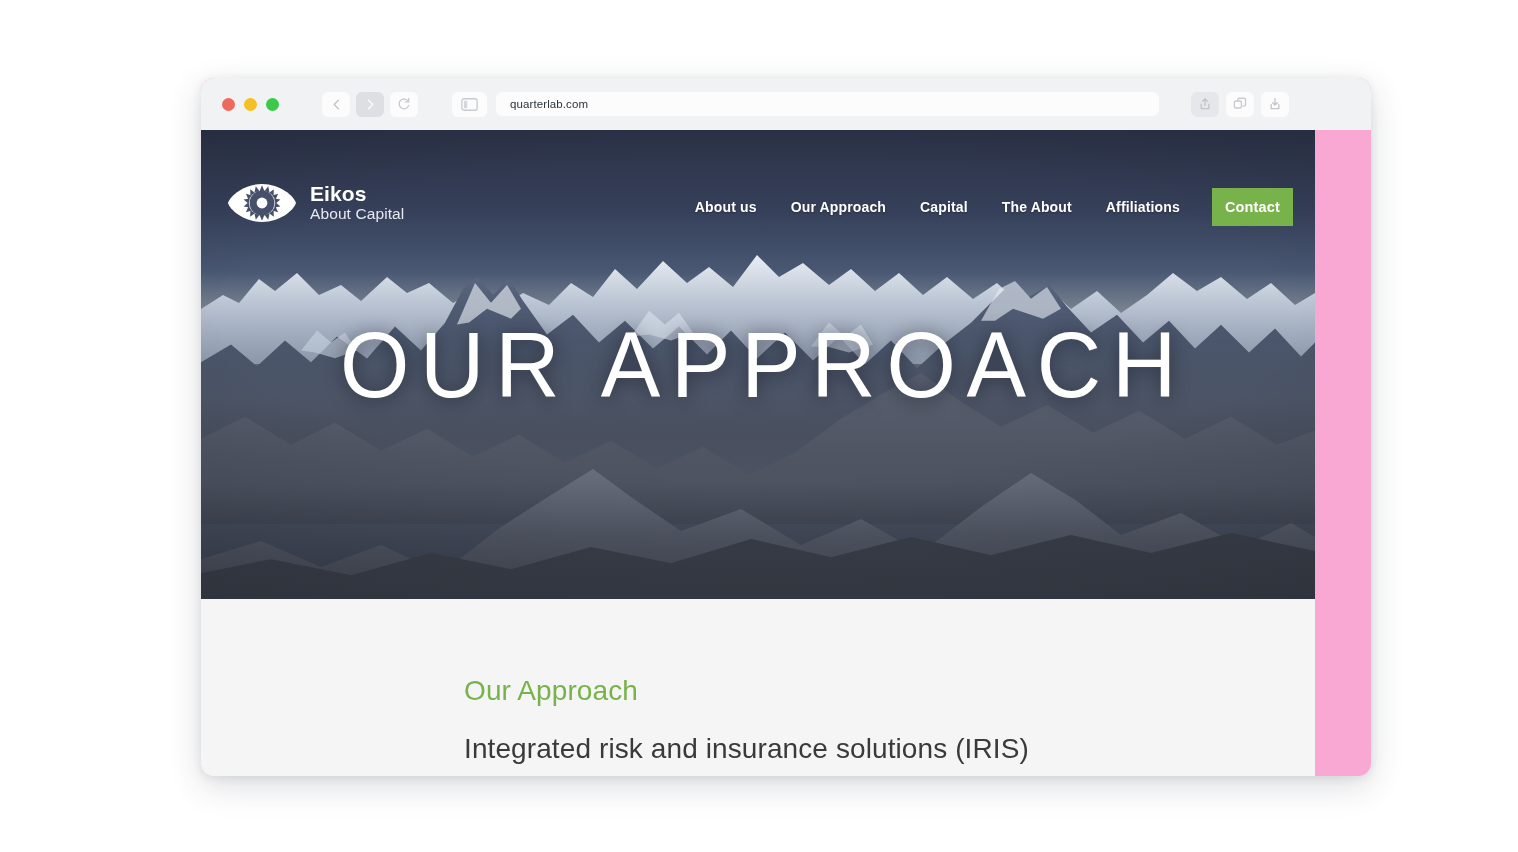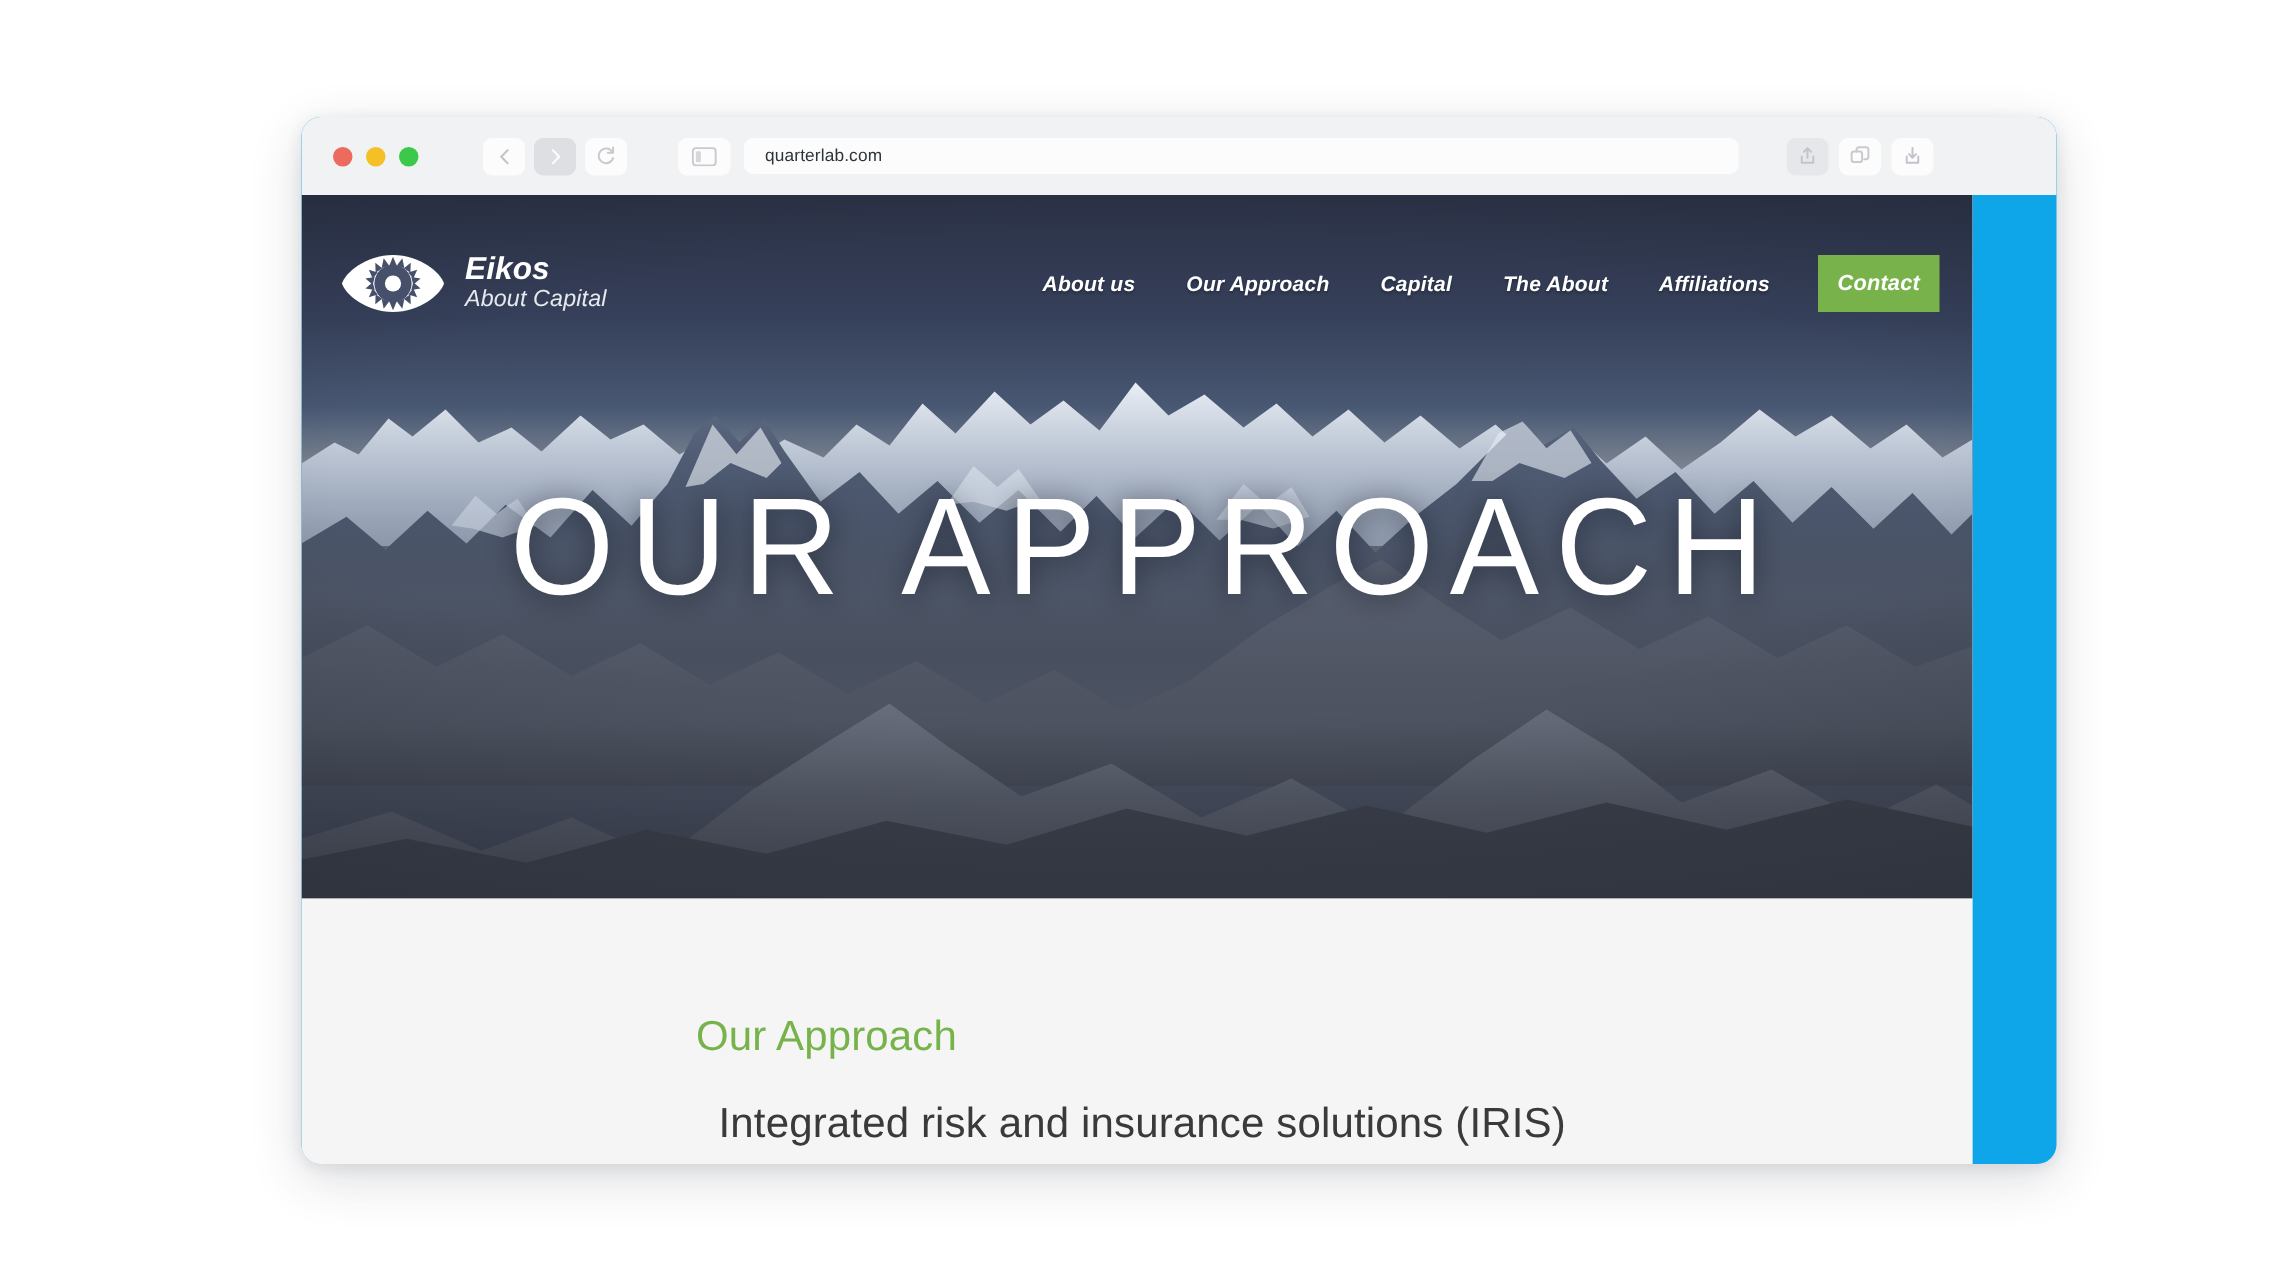--- a/index.html
+++ b/index.html
@@ -8,21 +8,21 @@
     background:#ffffff;
     font-family:"Liberation Sans", sans-serif;
     overflow:hidden;
   }
 
   
   #browser-window{
     position:absolute;
     left:201px; top:78px;
     width:1170px; height:698px;
-    background:#0ea5e9;
+    background:#f9a8d4;
     border-radius:13px;
     box-shadow:0 10px 34px rgba(40,45,60,.16), 0 2px 10px rgba(40,45,60,.10);
     overflow:hidden;
   }
 
   
   #toolbar{
     position:relative;
     height:52px;
     background:#f1f2f4;
@@ -106,24 +106,23 @@
     position:absolute; left:0; bottom:0; width:100%; height:62%;
     background:linear-gradient(180deg,rgba(120,128,142,0) 0%,rgba(128,134,146,.30) 30%,rgba(120,126,138,.42) 60%,rgba(86,90,100,.30) 100%);
   }
   .vignette{
     position:absolute; inset:0;
     background:radial-gradient(120% 85% at 50% 40%,rgba(0,0,0,0) 40%,rgba(10,14,22,.34) 100%);
   }
 
   
   #site-nav{
-    position:absolute; left:0; top:11px; width:100%; height:96px;
-    display:flex; align-items:center;
+    position:absolute; left:0; top:0; width:100%; height:96px;
+    display:flex; align-items:flex-end;
     z-index:6;
-    font-style:italic;
   }
   #brand{ display:flex; align-items:center; margin-left:25px; }
   #eye-logo{ width:72px; height:46px; flex:none; }
   #brand-text{ margin-left:12px; line-height:1.07; }
   #brand-name{
     font-size:21px; font-weight:bold; color:#ffffff; letter-spacing:.1px;
   }
   #brand-sub{
     font-size:15.5px; font-weight:normal; color:#e6e9ee; letter-spacing:.1px;
   }
@@ -177,21 +176,21 @@
     width:1114px; height:177px;
     background:#f5f5f5;
     padding-left:263px;
   }
   #content-eyebrow{
     position:absolute; left:263px; top:76px;
     font-size:28px; color:#77b34a; font-weight:normal;
     letter-spacing:.1px;
   }
   #content-heading{
-    position:absolute; left:278px; top:134px;
+    position:absolute; left:263px; top:134px;
     font-size:28px; color:#3a3a3a; font-weight:normal;
     letter-spacing:.1px;
   }
 </style>
 </head>
 <body>
 
 <div id="browser-window">
 
   <div id="toolbar">

